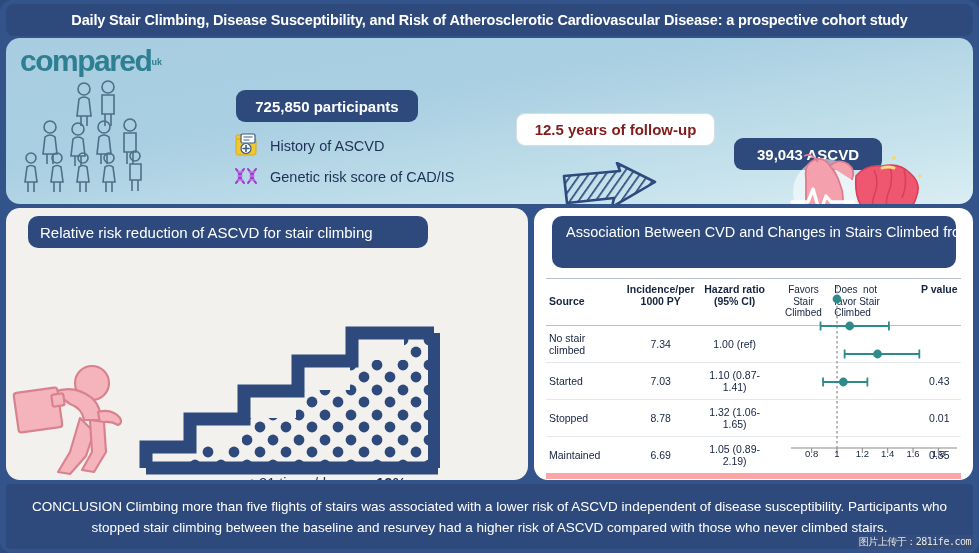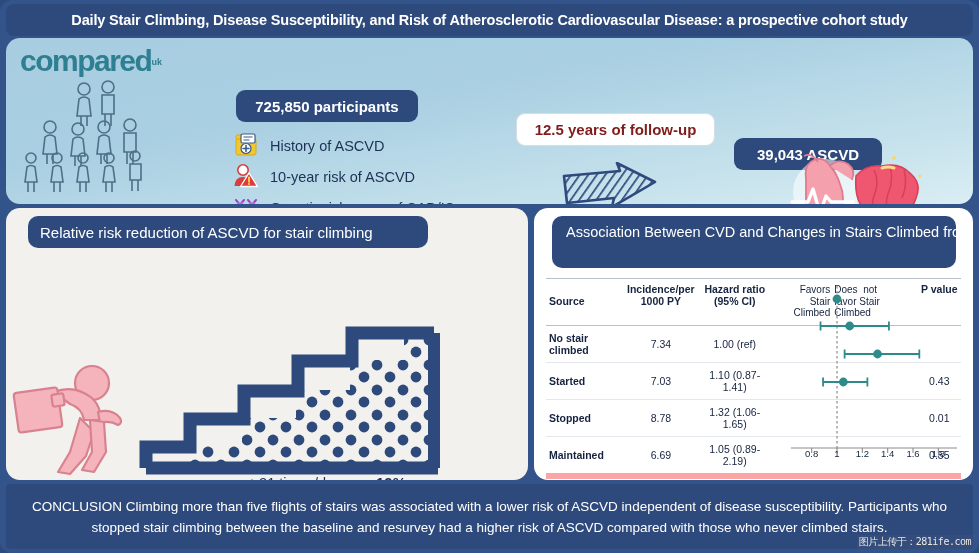--- a/index.html
+++ b/index.html
@@ -132,21 +132,21 @@
   }
   .ftable th {
     font-weight: bold; text-align: center; vertical-align: top;
     padding: 5px 2px 6px 2px; line-height: 11.5px;
   }
   .ftable th.th-source { text-align: left; padding-left: 3px; vertical-align: middle; }
   .ftable th.th-plot { font-weight: normal; font-size: 10px; }
   .ftable td {
     padding: 6px 2px; text-align: center; line-height: 12px;
   }
-  .ftable td.c-source { text-align: left; padding-left: 3px; font-weight: bold; font-size: 10.5px; margin-top: 24px; }
+  .ftable td.c-source { text-align: left; padding-left: 3px; font-weight: normal; font-size: 10.5px; margin-top: 24px; }
   .ftable thead tr { border-top: 1px solid #b9bfc9; border-bottom: 1px solid #b9bfc9; }
   .ftable tbody tr { border-bottom: 1px solid #e4e7ec; }
   .ftable tbody tr:last-child { border-bottom: 6px solid #fca5a5; }
   .plotcell { position: relative; width: 148px; padding: 0 !important; }
   .axis-wrap { position: absolute; left: 265px; top: 240px; width: 152px; }
   .axis-labels {
     display: flex; font-size: 9.5px; color: #15233f; position: relative; height: 13px;
   }
   .axis-labels span { position: absolute; transform: translateX(-50%); }
 
@@ -260,32 +260,20 @@
             <rect x="9" y="2" width="14" height="9" rx="1.5" fill="#ffffff" stroke="#3b5a86" stroke-width="1.2"></rect>
             <line x1="11.5" y1="5" x2="20.5" y2="5" stroke="#3b5a86" stroke-width="1.1"></line>
             <line x1="11.5" y1="8" x2="17.5" y2="8" stroke="#3b5a86" stroke-width="1.1"></line>
             <circle cx="14" cy="16.5" r="5" fill="#ffffff" stroke="#3b5a86" stroke-width="1.2"></circle>
             <path d="M14 13.5 v6 M11 16.5 h6" stroke="#3b5a86" stroke-width="1.6" stroke-linecap="round"></path>
           </svg>
         </span>
         <span class="bullet-label">History of ASCVD</span>
       </div>
 
-      <div class="bullet-row">
-        <span class="bullet-icon">
-          <svg width="30" height="26" viewBox="0 0 30 26">
-            <circle cx="11" cy="7" r="5.2" fill="#ffffff" stroke="#d73f3f" stroke-width="1.6"></circle>
-            <path d="M2.5 23 Q3 14 11 14 Q19 14 19.5 23 Z" fill="#d73f3f"></path>
-            <path d="M17 10 L25.5 23.5 H8.5 Z" fill="#e03a3a" stroke="#ffffff" stroke-width="1.3" stroke-linejoin="round"></path>
-            <path d="M17 14.5 v4.2" stroke="#f8d44c" stroke-width="1.9" stroke-linecap="round"></path>
-            <circle cx="17" cy="21" r="1.1" fill="#f8d44c"></circle>
-          </svg>
-        </span>
-        <span class="bullet-label">10-year risk of ASCVD</span>
-      </div>
 
       <div class="bullet-row">
         <span class="bullet-icon">
           <svg width="30" height="26" viewBox="0 0 30 26">
             <g fill="none" stroke="#9b3fc9" stroke-width="2" stroke-linecap="round">
               <path d="M4 6 Q11 13 4 20"></path>
               <path d="M12 6 Q5 13 12 20"></path>
               <path d="M16 6 Q23 13 16 20"></path>
               <path d="M24 6 Q17 13 24 20"></path>
             </g>
@@ -387,21 +375,21 @@
 
   <div class="forest-panel">
     <div class="panel-header" id="forest-header">Association Between CVD and Changes in Stairs Climbed from Baseline to the Second Examination</div>
 
     <table class="ftable">
       <thead>
         <tr>
           <th class="th-source" style="width:80px;">Source</th>
           <th style="width:68px;margin-top:20px;">Incidence/per<br>1000 PY</th>
           <th style="width:78px;">Hazard ratio<br>(95% CI)</th>
-          <th class="th-plot" style="width:40px; text-align:right; padding-left:4px;margin-top:36px;">Favors<br>Stair<br>Climbed</th>
+          <th class="th-plot" style="width:40px; text-align:center; padding-left:4px;margin-top:36px;">Favors<br>Stair<br>Climbed</th>
           <th class="th-plot" style="width:62px; text-align:left;">Does&nbsp; not<br>favor Stair<br>Climbed</th>
           <th style="width:44px;margin-top:40px;">P value</th>
         </tr>
       </thead>
       <tbody>
         <tr>
           <td class="c-source">No stair climbed</td>
           <td>7.34</td>
           <td>1.00 (ref)</td>
           <td colspan="2" class="plotcell"></td>

